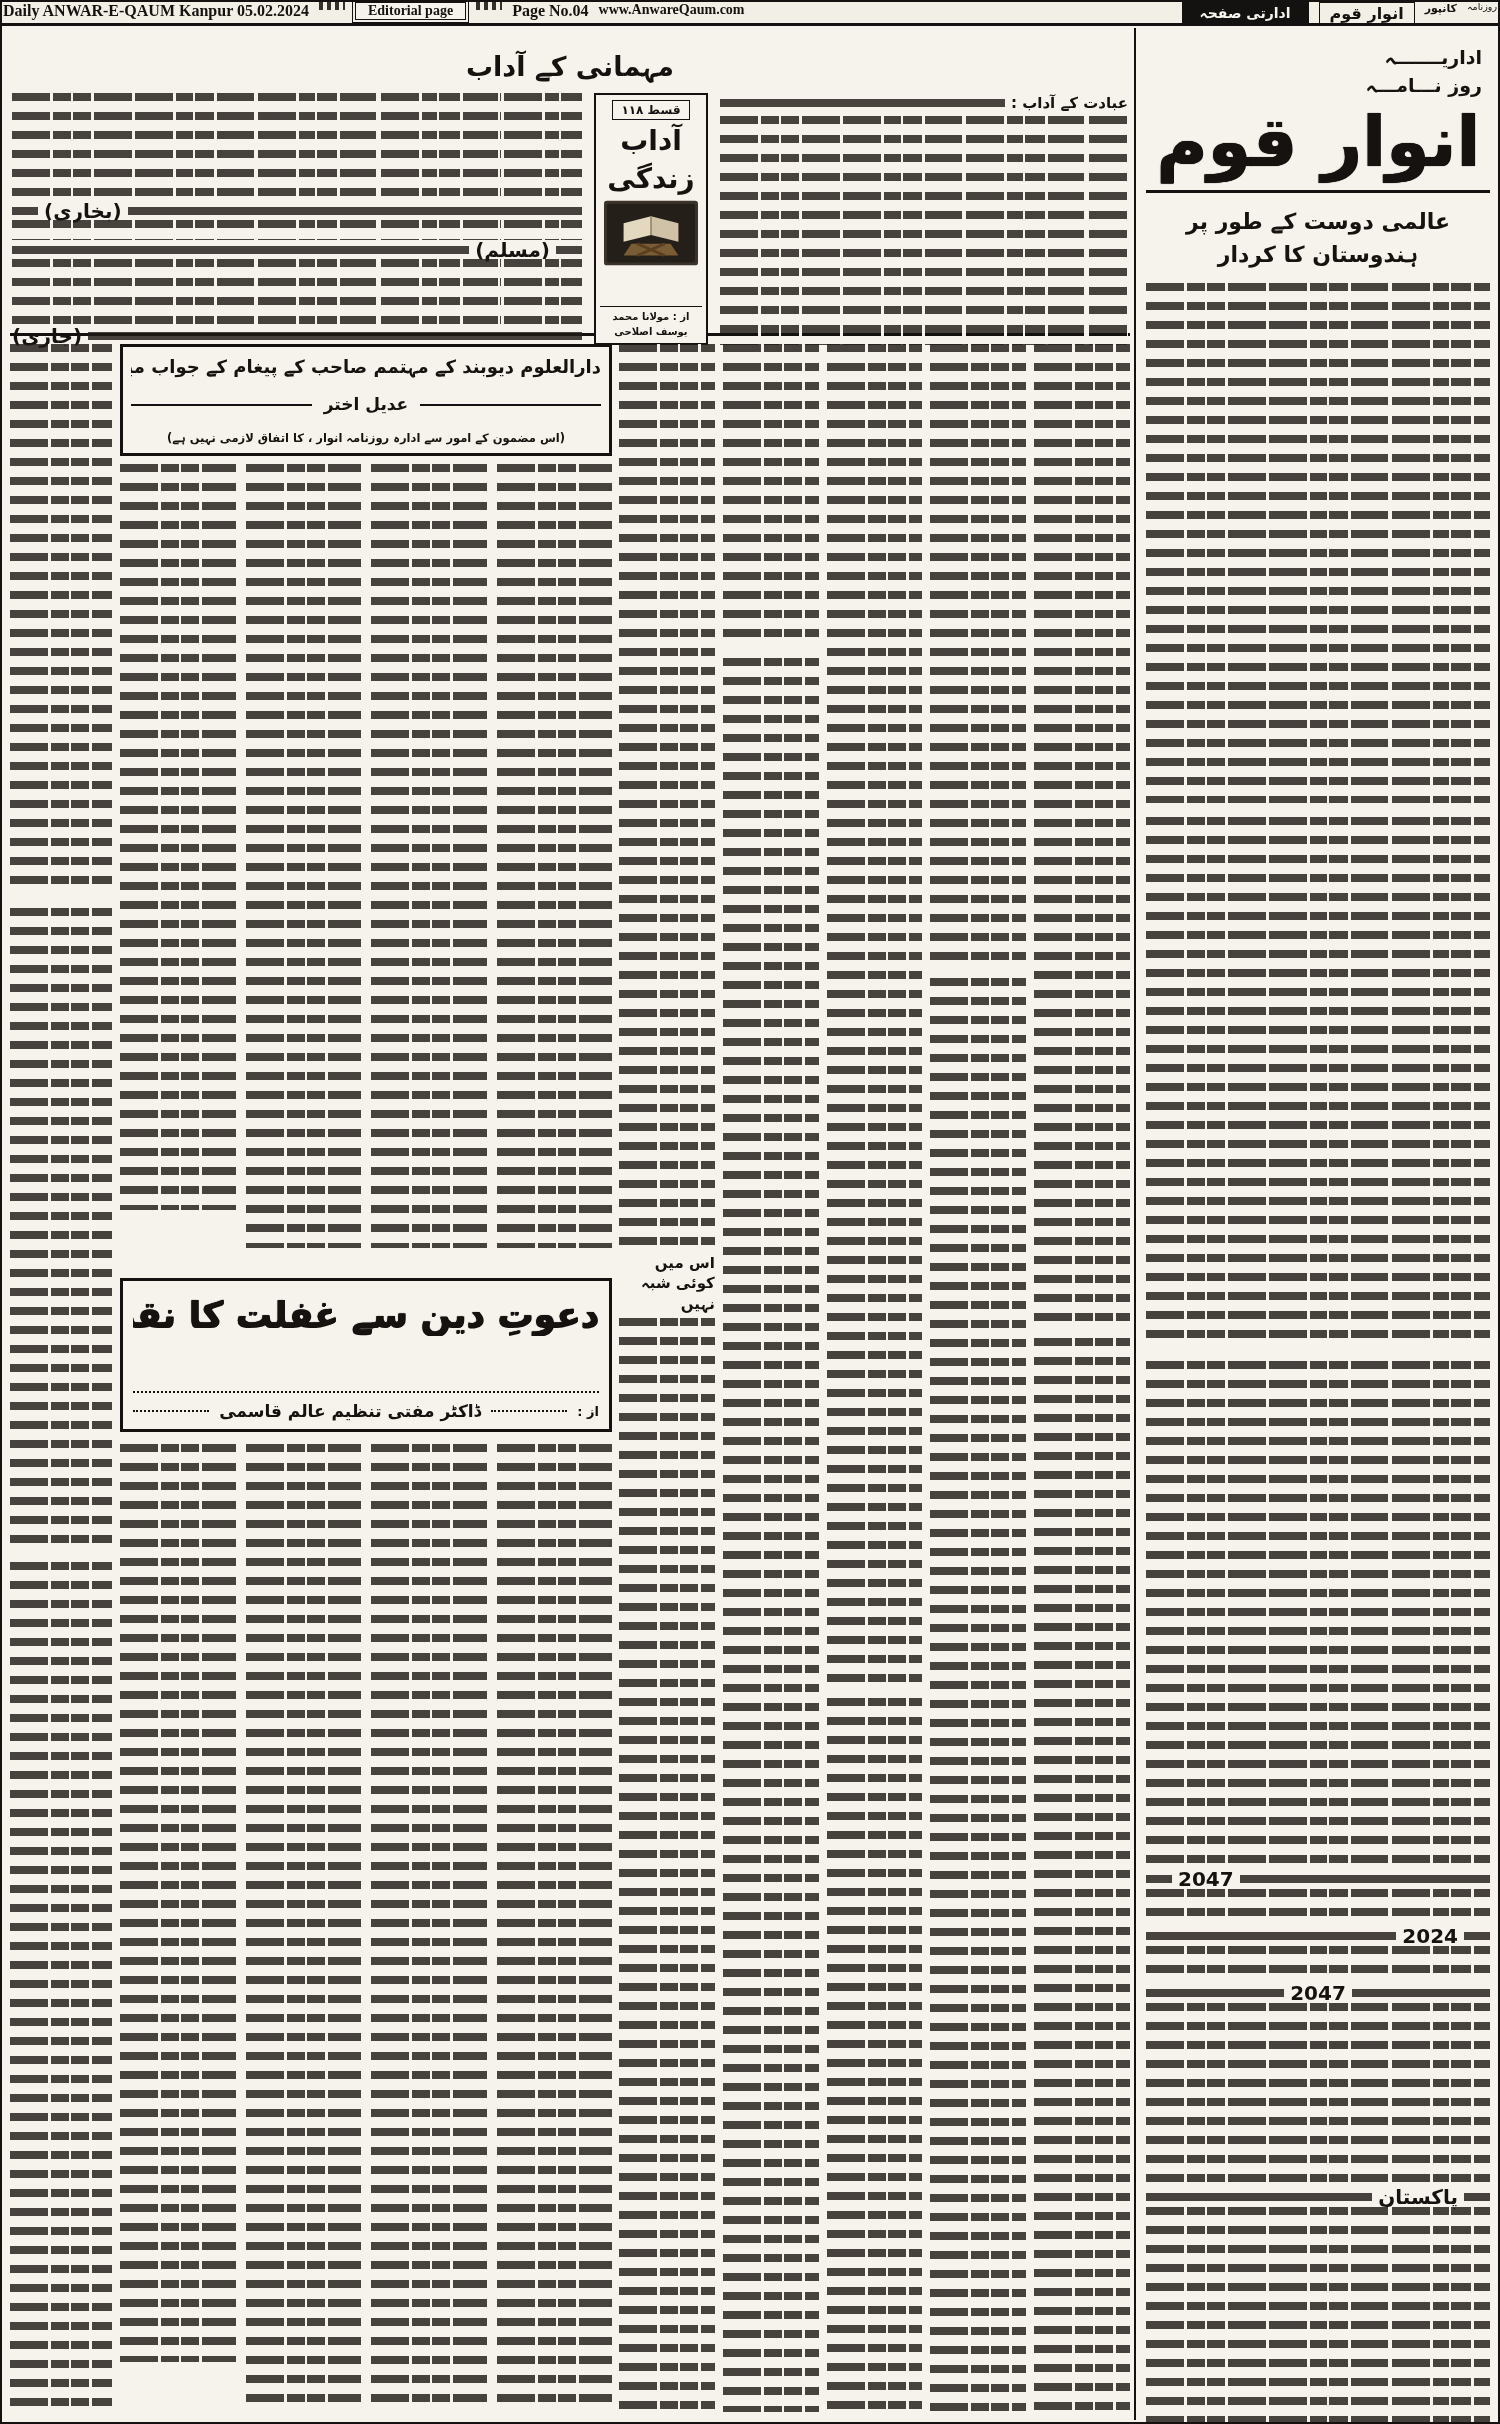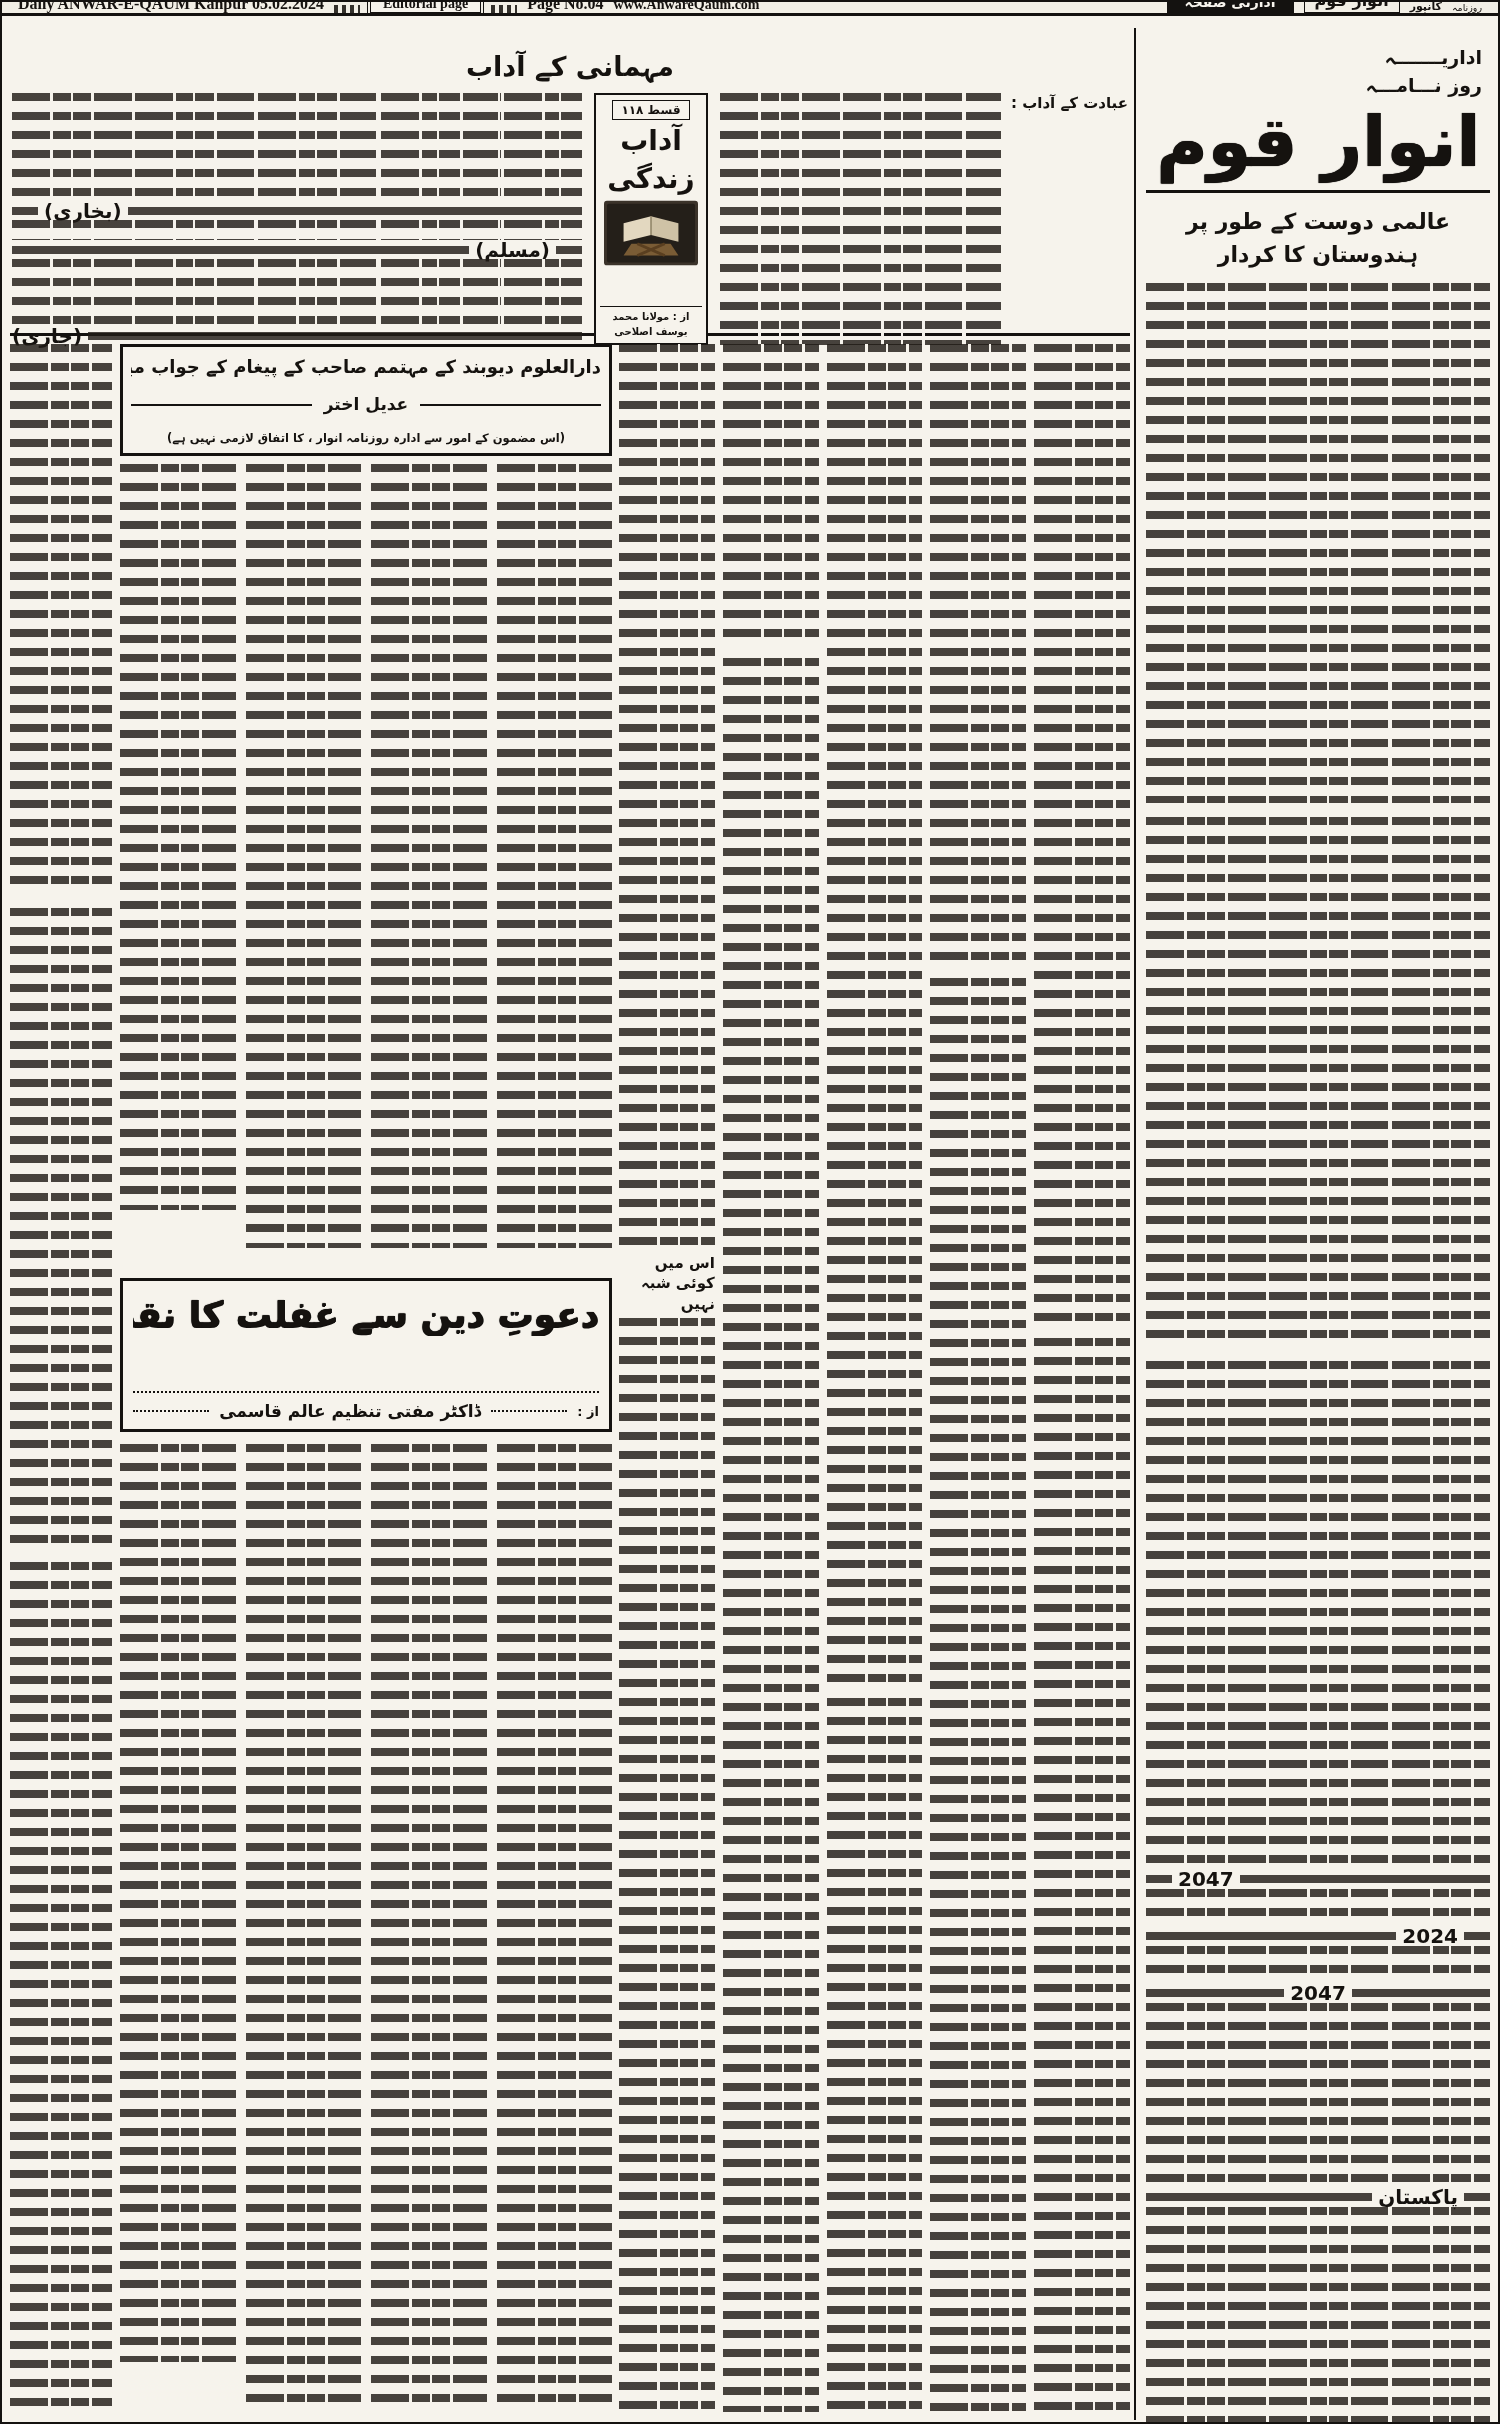--- a/index.html
+++ b/index.html
@@ -2,22 +2,22 @@
 <html><head>
 <meta charset="utf-8">
 <style>
   *{margin:0;padding:0;box-sizing:border-box}
   html,body{background:#8a8781}
   .page{position:relative;width:1500px;height:2424px;background:#f6f3ec;border:2px solid #141210;
         font-family:"DejaVu Sans",sans-serif;color:#15120f;overflow:hidden;margin:0 auto}
   .urdu{direction:rtl;font-family:"DejaVu Sans",sans-serif}
 
   
-  .topbar{position:absolute;left:0;top:0;width:100%;height:14px;display:flex;align-items:flex-end;
-          gap:10px;padding:0 16px;border-bottom:3px solid #141210;background:#f2efe6}
+  .topbar{position:absolute;left:0;top:0;width:100%;height:24px;display:flex;align-items:flex-start;
+          gap:10px;padding:0 1px;border-bottom:3px solid #141210;background:#f2efe6}
   .brand{font:700 16px "Liberation Serif","DejaVu Serif",serif;white-space:nowrap}
   .dots{width:26px;height:8px;background:repeating-linear-gradient(to right,#33302b 0 4px,transparent 4px 8px)}
   .boxed{font:700 14px "Liberation Serif","DejaVu Serif",serif;border:1.5px solid #141210;outline:1px solid #141210;
          outline-offset:2px;padding:0 12px;white-space:nowrap;background:#f6f3ec}
   .pageno{font:700 16px "Liberation Serif","DejaVu Serif",serif;white-space:nowrap}
   .site{font:700 14px "Liberation Serif","DejaVu Serif",serif;white-space:nowrap}
   .grow{flex:1}
   .blk{background:#141210;color:#f8f5ee;font:700 14px/22px "DejaVu Sans",sans-serif;padding:0 18px;white-space:nowrap}
   .mh-sm{font:800 16px/20px "DejaVu Sans",sans-serif;border:1.5px solid #141210;padding:1px 10px;white-space:nowrap}
   .city{font:700 11px "DejaVu Sans",sans-serif;white-space:nowrap}
@@ -46,21 +46,21 @@
   .ed-rule{border-top:3px solid #141210;margin:2px 0 12px}
   .ed-headline{font:800 22px/1.5 "DejaVu Sans",sans-serif;direction:rtl;text-align:center;margin:0 0 12px}
   .ed-col .gk{flex:none}
   .ed-col .gk.fill{flex:1}
 
   
   .top-art{position:absolute;left:8px;top:30px;width:1120px;height:304px;border-bottom:3px solid #141210;
            padding:2px 2px 8px}
   .top-art h1{font:800 27px/1.2 "DejaVu Sans",sans-serif;direction:rtl;text-align:center;margin:17px 0 10px}
   .ta-row{display:flex;direction:rtl;gap:12px;height:252px}
-  .ta-lead{width:408px;display:flex;flex-direction:row;gap:4px}
+  .ta-lead{width:408px;display:flex;flex-direction:column;gap:4px}
   .ta-lead .frag{font-size:15px}
   .ta-lead .gk{flex:1}
   .adab-box{width:114px;flex:none;border:2.5px solid #141210;padding:5px 4px 4px;display:flex;
             flex-direction:column;align-items:center;gap:4px;background:#f6f3ec}
   .ep{font:700 12px/1.5 "DejaVu Sans",sans-serif;border:1.5px solid #141210;padding:0 8px;direction:rtl;white-space:nowrap}
   .bt{font:800 28px/1.2 "DejaVu Sans",sans-serif;direction:rtl}
   .book{width:94px;height:66px;flex:none}
   .auth{font:700 10px/1.45 "DejaVu Sans",sans-serif;text-align:center;border-top:1.5px solid #141210;
         padding-top:3px;margin-top:auto;direction:rtl;width:100%}
   .ta-rest{flex:1;display:flex;flex-direction:column}

